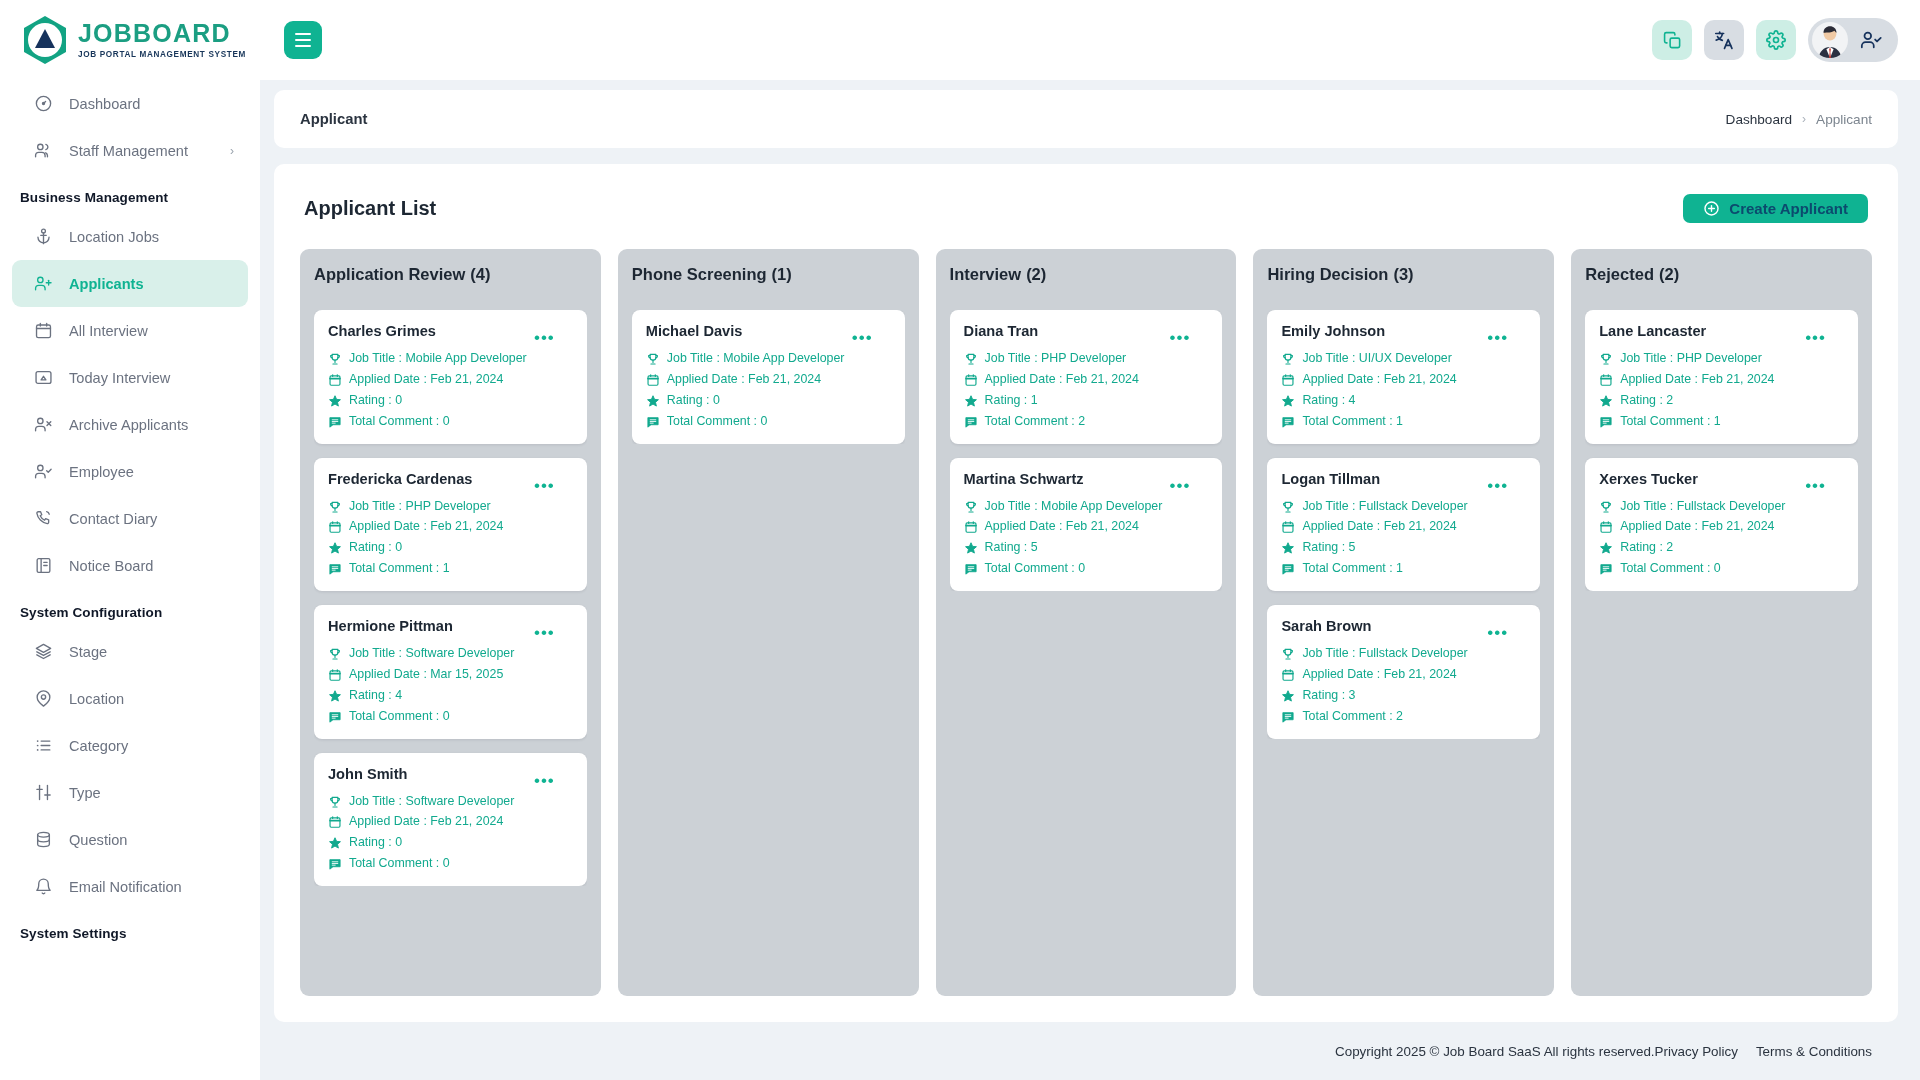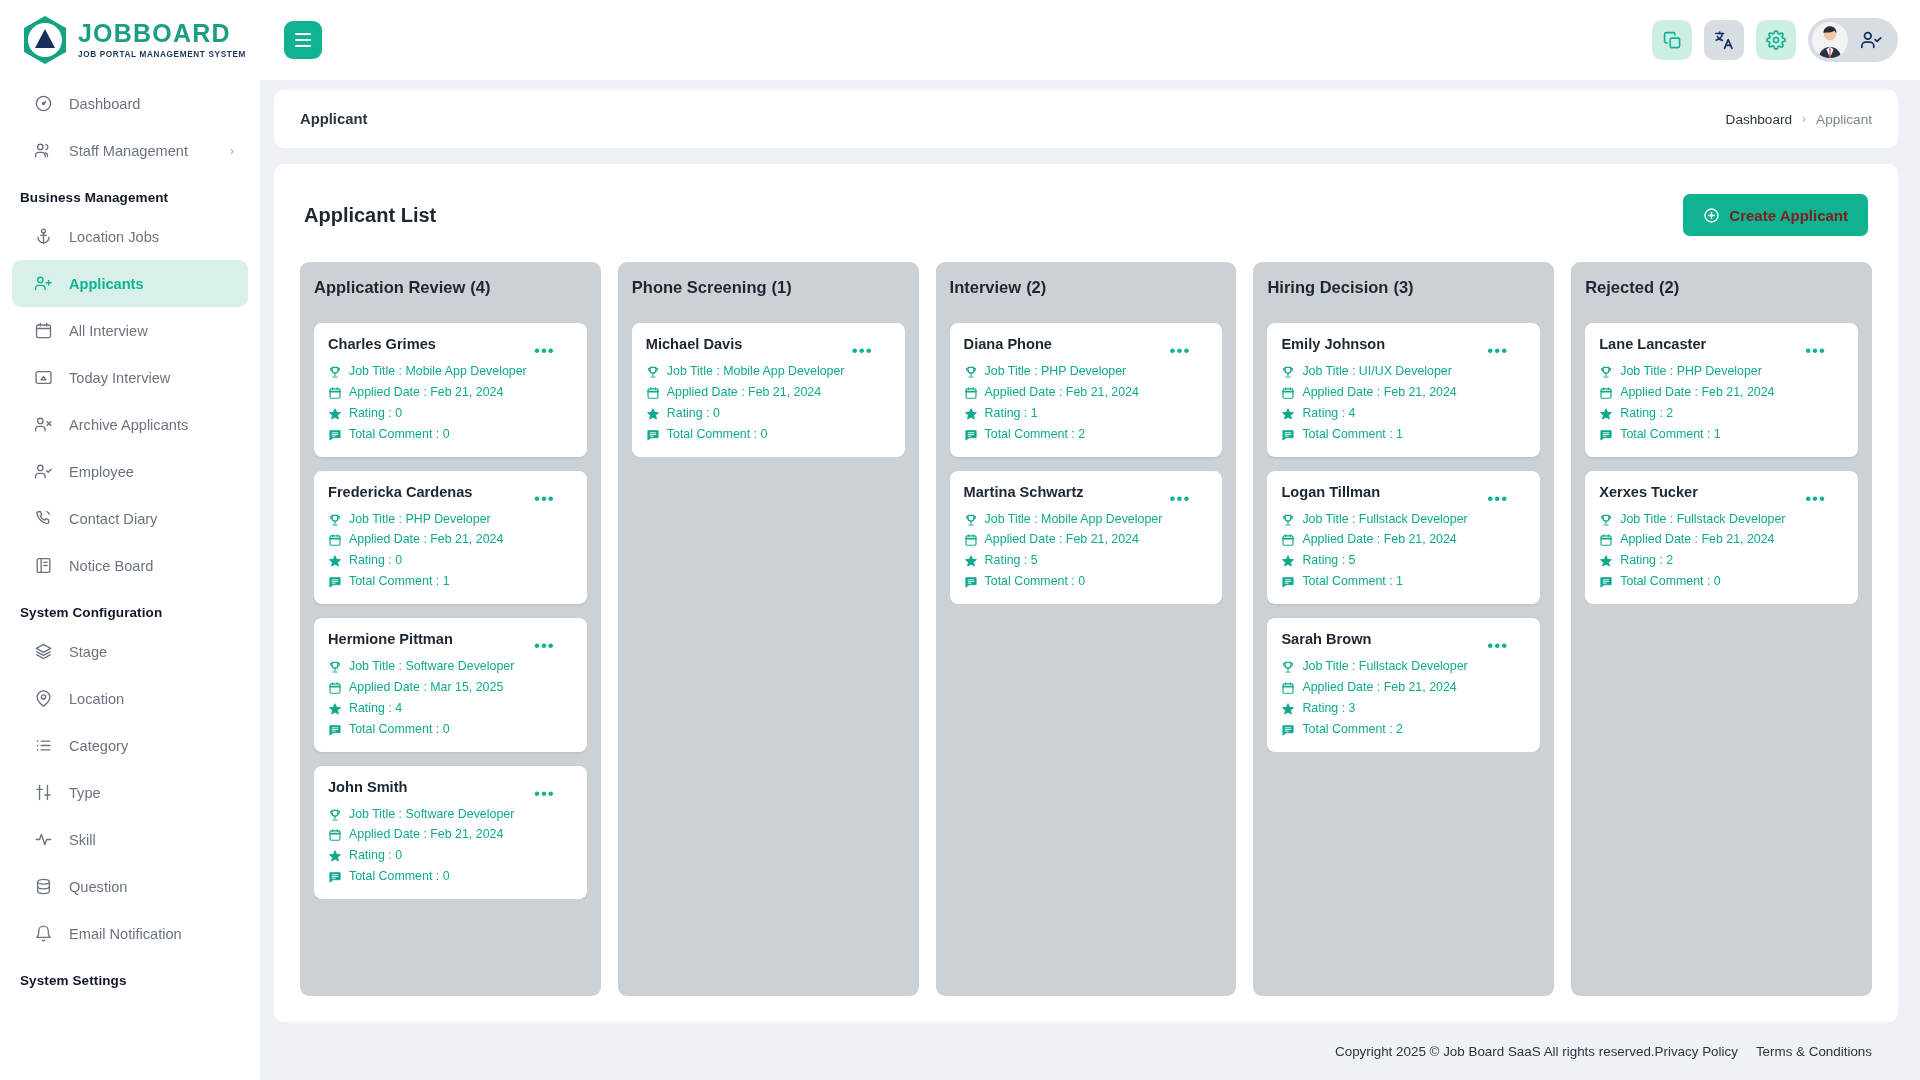--- a/index.html
+++ b/index.html
@@ -80,22 +80,22 @@
   .pagehead-title { font-size: 14.8px; color: #2b3440; font-weight: 600; }
   .crumb { display: flex; align-items: center; gap: 10px; font-size: 13.6px; }
   .crumb a { color: #2b3440; text-decoration: none; cursor: pointer; }
   .crumb .sep { color: #aab2bb; font-size: 12px; }
   .crumb .cur { color: #7c858f; }
 
   .board-panel { flex: 1 1 auto; padding: 22px 22px 26px 22px; display: flex; flex-direction: column; min-height: 0; }
   .board-head { display: flex; align-items: center; justify-content: space-between; padding: 8px 8px 0 8px; }
   .board-title { font-size: 20px; font-weight: 700; color: #1d2733; }
   .btn-create {
-    background: #0fb392; color: #7f1d1d; border: none; border-radius: 7px;
-    height: 42px; padding: 0 20px; font-size: 15px; font-weight: 700;
+    background: #0fb392; color: #0c4a6e; border: none; border-radius: 7px;
+    height: 29px; padding: 0 20px; font-size: 15px; font-weight: 700;
     display: flex; align-items: center; gap: 9px; cursor: pointer;
     font-family: "Liberation Sans", sans-serif;
   }
 
   .board {
     display: flex; gap: 17px; margin-top: 26px; flex: 1 1 auto; min-height: 0;
     padding: 0 4px;
   }
   .col {
     flex: 1 1 0; background: #ccd1d6; border-radius: 9px; padding: 16px 14px;
@@ -342,28 +342,20 @@
             <line x1="17" y1="3.2" x2="17" y2="20.8"></line>
             <line x1="3.6" y1="8" x2="10.4" y2="8"></line>
             <line x1="13.6" y1="15.2" x2="20.4" y2="15.2"></line>
           </svg>
         </span>
         <span>Type</span>
       </div>
       <div class="nav-item">
         <span class="ico">
           <svg width="19" height="19" viewBox="0 0 24 24" fill="none" stroke="currentColor" stroke-width="1.7" stroke-linecap="round" stroke-linejoin="round">
-            <polyline points="2.8,12 7,12 9.4,5.6 13.6,18.4 16,12 21.2,12"></polyline>
-          </svg>
-        </span>
-        <span>Skill</span>
-      </div>
-      <div class="nav-item">
-        <span class="ico">
-          <svg width="19" height="19" viewBox="0 0 24 24" fill="none" stroke="currentColor" stroke-width="1.7" stroke-linecap="round" stroke-linejoin="round">
             <ellipse cx="12" cy="6" rx="7.4" ry="3"></ellipse>
             <path d="M4.6 6v12c0 1.7 3.3 3 7.4 3s7.4-1.3 7.4-3V6"></path>
             <path d="M4.6 12c0 1.7 3.3 3 7.4 3s7.4-1.3 7.4-3"></path>
           </svg>
         </span>
         <span>Question</span>
       </div>
       <div class="nav-item">
         <span class="ico">
           <svg width="19" height="19" viewBox="0 0 24 24" fill="none" stroke="currentColor" stroke-width="1.7" stroke-linecap="round" stroke-linejoin="round">
@@ -608,21 +600,21 @@
                   <span>Total Comment : 0</span>
                 </div>
               </div>
             </div>
           </div>
           <div class="col">
             <div class="col-head"><span>Interview</span><span class="cnt">(2)</span></div>
             <div class="col-body">
               <div class="card">
                 <div class="card-top">
-                  <div class="card-name">Diana Phone</div>
+                  <div class="card-name">Diana Tran</div>
                   <div class="dots">•••</div>
                 </div>
                 <div class="meta">
                   <svg class="mico" viewBox="0 0 24 24" fill="none" stroke="#11a98e" stroke-width="2" stroke-linecap="round" stroke-linejoin="round">
                     <path d="M7 4h10v5a5 5 0 0 1-10 0z"></path>
                     <path d="M7 6H4.5v1.5A3 3 0 0 0 7.5 10"></path>
                     <path d="M17 6h2.5v1.5A3 3 0 0 1 16.5 10"></path>
                     <line x1="12" y1="14" x2="12" y2="18"></line>
                     <line x1="8.5" y1="20.5" x2="15.5" y2="20.5"></line>
                   </svg>

